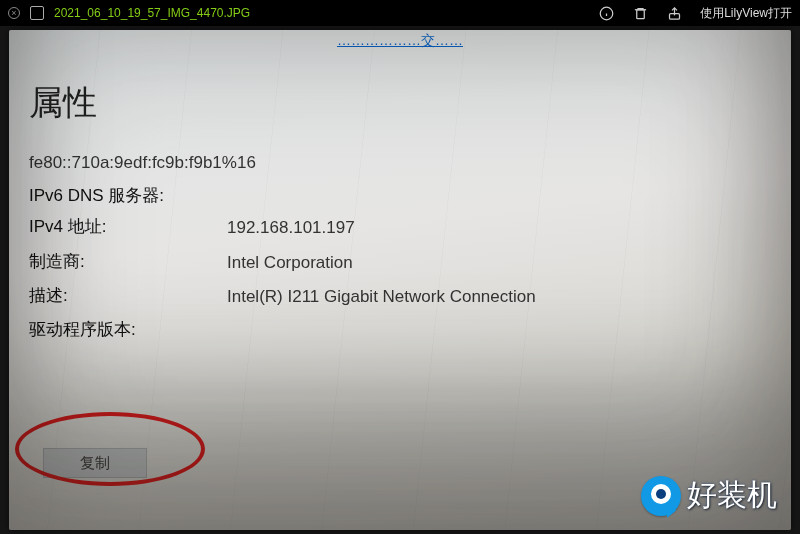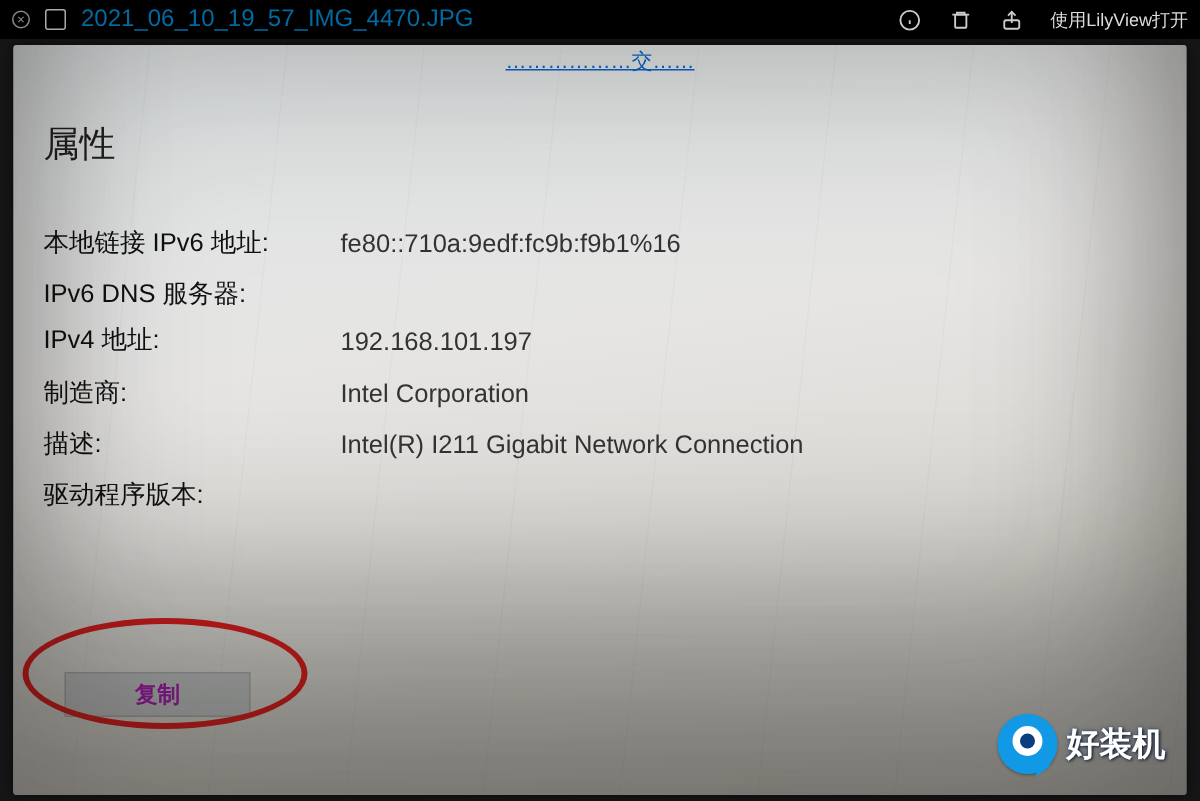--- a/index.html
+++ b/index.html
@@ -34,21 +34,21 @@
       font-size:9px;
       line-height:10px;
       text-align:center;
     }
     .frame-icon {
       width: 14px; height: 14px;
       border: 1px solid #aaa;
       border-radius: 2px;
       display:inline-block;
     }
-    .titlebar-title { color: #0369a1; font-size: 16px; }
+    .titlebar-title { color: #84cc16; font-size: 12px; }
     .titlebar-right {
       margin-left: auto;
       display: flex;
       align-items: center;
       gap: 18px;
       color: #ddd;
     }
     .tb-icon {
       width: 16px; height: 16px;
       display: inline-flex;
@@ -79,21 +79,21 @@
       left:50%;
       transform:translateX(-50%);
       color:#0a63c7;
       font-size:14px;
       text-decoration: underline;
       filter: blur(0.4px);
     }
     .props-heading {
       position:absolute;
       top:50px; left:20px;
-      font-size:24px;
+      font-size:34px;
       color:#222;
       font-weight:400;
     }
     .props-table {
       position:absolute;
       top:120px; left:20px;
       font-size:17px;
       color:#222;
     }
     .row {
@@ -108,31 +108,30 @@
     }
     .value-col {
       color:#333;
       line-height:1.55;
     }
     .value-col div { white-space: nowrap; }
     .copy-btn {
       position:absolute;
       left:34px;
       top:418px;
-      width:124px;
+      width:104px;
       height:30px;
       background:#bfc3c3;
       border:1px solid #a8abab;
       display:flex;
       align-items:center;
       justify-content:center;
       font-size:15px;
-      color:#a21caf;
+      color:#404040;
       cursor:pointer;
-      font-weight:bold;
     }
     .highlight-oval {
       position:absolute;
       left:6px;
       top:382px;
       width:190px;
       height:74px;
       border:4px solid #d81e1e;
       border-radius:50%;
       pointer-events:none;
@@ -171,22 +170,22 @@
       position:absolute;
       bottom:-2px;right:6px;
       width:0;height:0;
       border-left:6px solid transparent;
       border-right:6px solid transparent;
       border-top:10px solid #1199e6;
       transform:rotate(20deg);
     }
     .wm-text{
       color:#fff;
-      font-size:22px;
-      font-weight:bold;
+      font-size:30px;
+      font-weight:normal;
       text-shadow: 1px 1px 2px rgba(0,0,0,0.6), 0 0 3px rgba(20,60,120,0.8);
     }
     .hint-lines{
       position:absolute;
       inset:0;
       pointer-events:none;
       background: repeating-linear-gradient(96deg, rgba(0,0,0,0) 0px, rgba(0,0,0,0) 90px, rgba(0,0,0,0.02) 90px, rgba(0,0,0,0.02) 91px);
       mix-blend-mode:multiply;
     }
     .vignette{
@@ -234,21 +233,20 @@
 <div class="viewer">
   <div class="photo">
     <div class="hint-lines"></div>
 
     <div class="marker-top">………………交……</div>
 
     <div class="props-heading">属性</div>
 
     <div class="props-table">
       <div class="row">
-        <div class="label-col">本地链接 IPv6 地址:</div>
         <div class="value-col">
           <div>fe80::710a:9edf:fc9b:f9b1%16</div>
         </div>
       </div>
       <div class="row">
         <div class="label-col">IPv6 DNS 服务器:</div>
       </div>
       <div class="row">
         <div class="label-col">IPv4 地址:</div>
         <div class="value-col">

